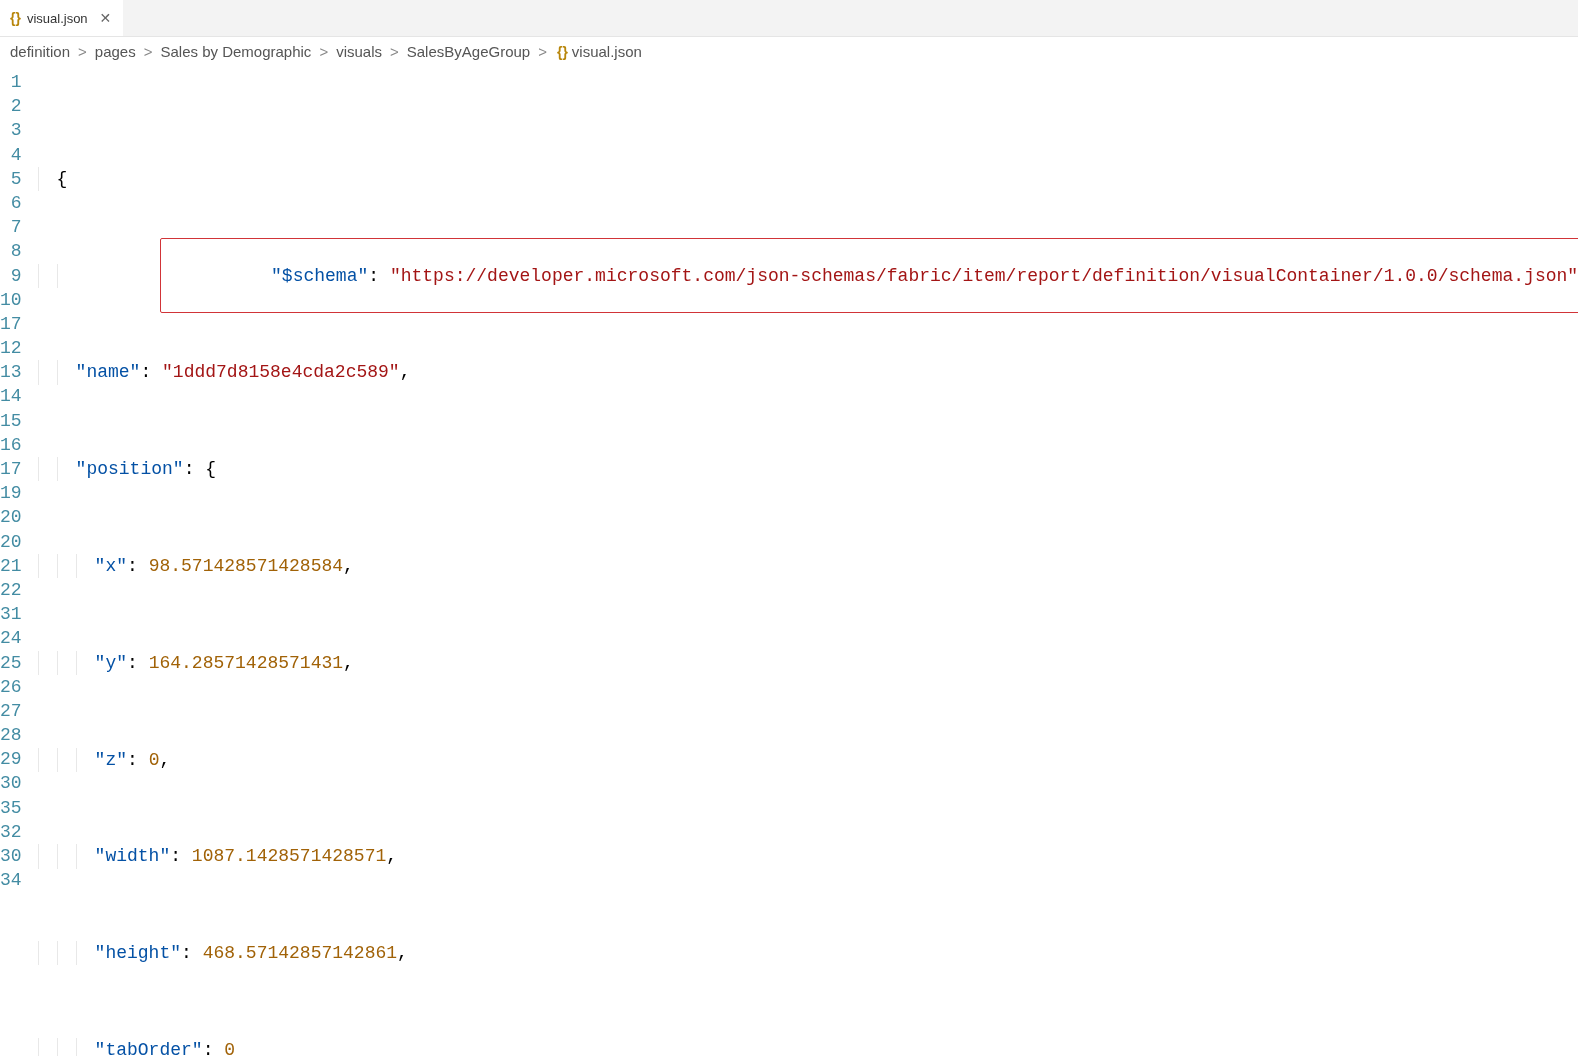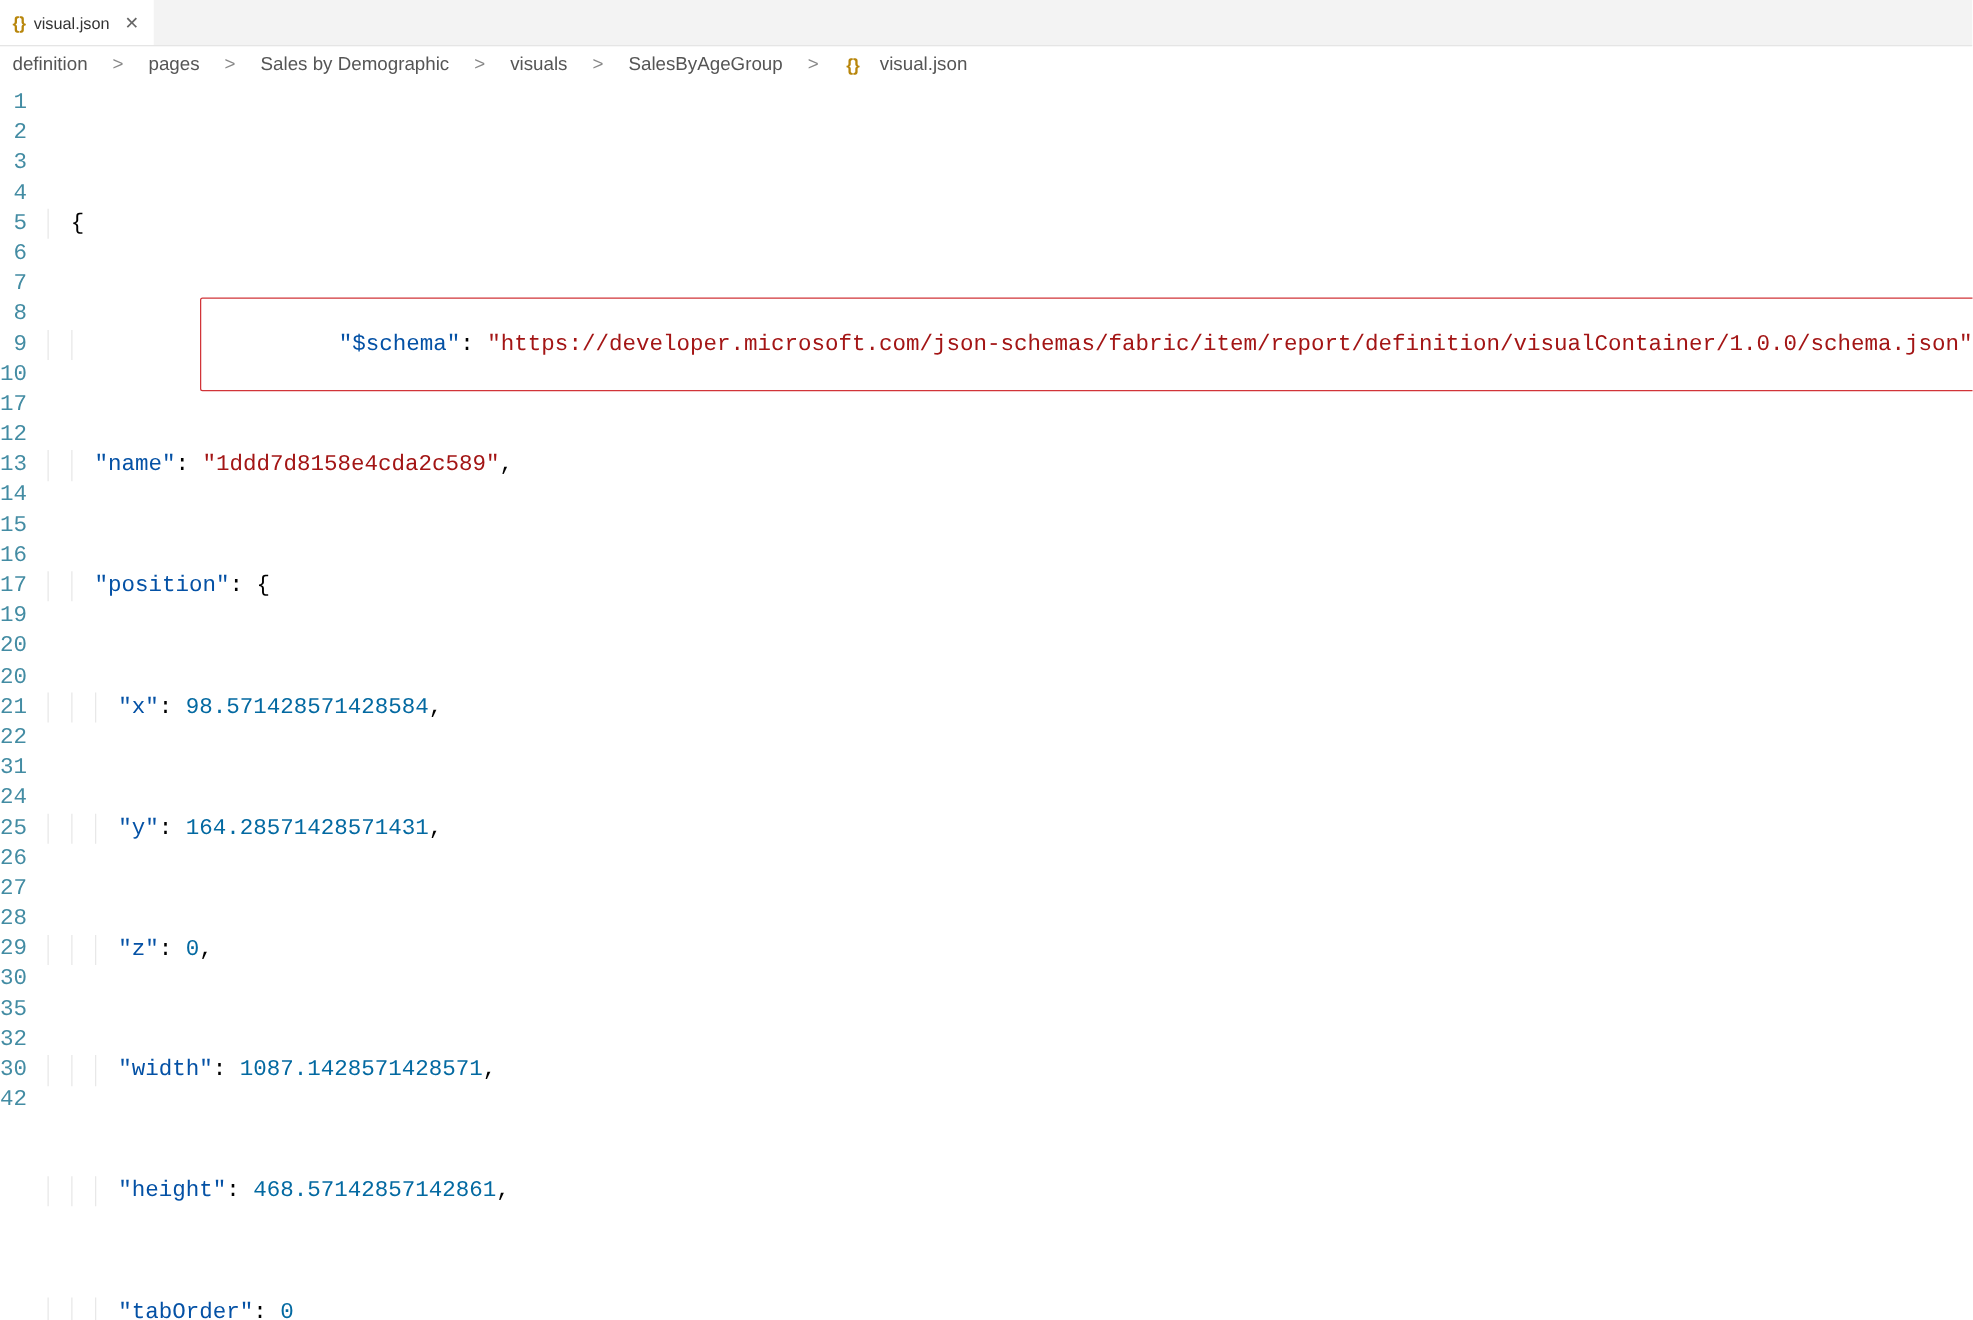--- a/index.html
+++ b/index.html
@@ -37,21 +37,21 @@
     font-size: 14px;
     cursor: pointer;
   }
   .breadcrumb {
     display: flex;
     align-items: center;
     flex-wrap: wrap;
     padding: 6px 10px 8px 10px;
     font-size: 15px;
     color: #555;
-    gap: 16px;
+    gap: 4px;
   }
   .breadcrumb .crumb {
     color: #555;
   }
   .breadcrumb .sep {
     color: #888;
     padding: 0 4px;
   }
   .breadcrumb .tab-icon {
     color: #b8860b;
@@ -109,21 +109,21 @@
     display: inline-block;
     border: 1px solid #d13438;
     border-radius: 2px;
     padding: 0 2px;
     margin: -1px -2px;
     background: #fff;
   }
   .tok-punc   { color: #000000; }
   .tok-key    { color: #0451a5; }
   .tok-string { color: #a31515; }
-  .tok-num    { color: #0369a1; }
+  .tok-num    { color: #a16207; }
 </style>
 </head>
 <body>
 
 <div class="tab-bar">
   <div class="tab">
     <span class="tab-icon">{}</span>
     <span>visual.json</span>
     <span class="close-icon">✕</span>
   </div>
@@ -172,21 +172,21 @@
       <div>24</div>
       <div>25</div>
       <div>26</div>
       <div>27</div>
       <div>28</div>
       <div>29</div>
       <div>30</div>
       <div>35</div>
       <div>32</div>
       <div>30</div>
-      <div>42</div>
+      <div>34</div>
     </div>
 
   <div class="code">
 
     
     <div class="line">
       <span class="ind-guides"><span class="g"></span></span>
       <span class="code-content"><span class="tok-punc">{</span></span>
     </div>
     

